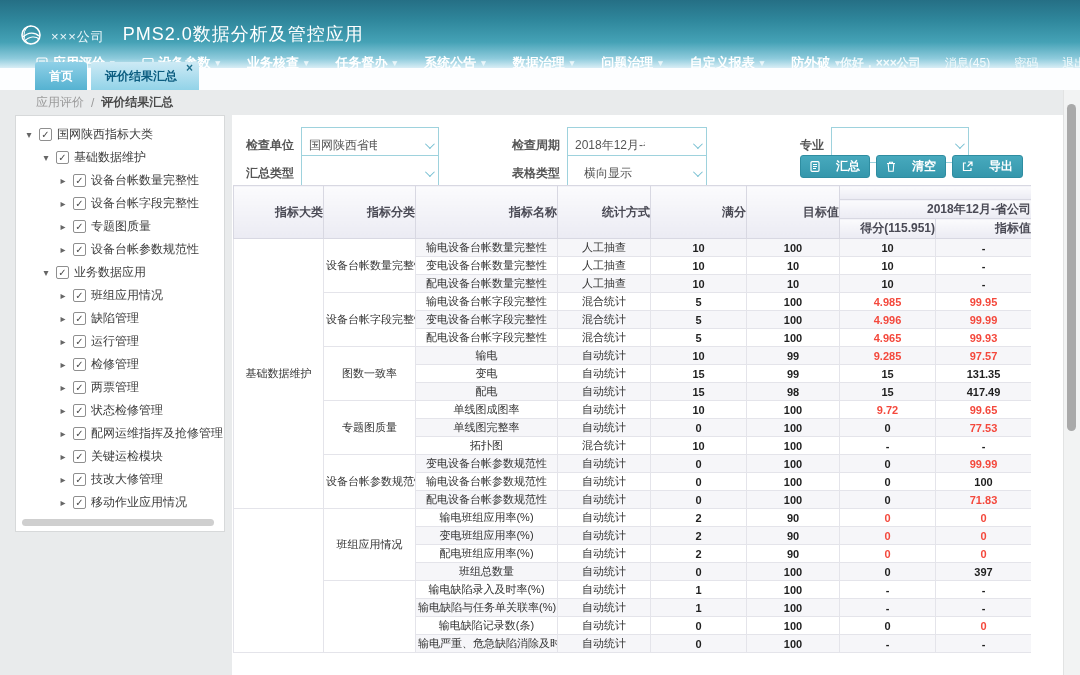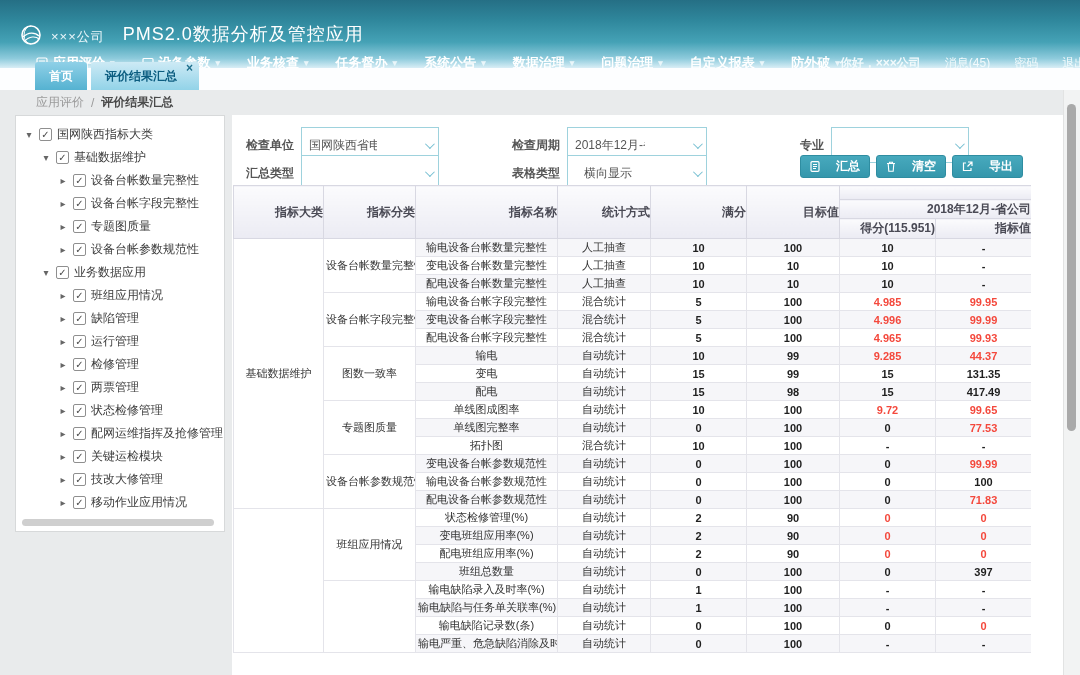--- a/index.html
+++ b/index.html
@@ -417,21 +417,21 @@
             <td class="num red">4.965</td>
             <td class="num red">99.93</td>
           </tr>
           <tr>
             <td class="group" rowspan="3">图数一致率</td>
             <td class="">输电</td>
             <td class="">自动统计</td>
             <td class="num">10</td>
             <td class="num">99</td>
             <td class="num red">9.285</td>
-            <td class="num red">44.37</td>
+            <td class="num red">97.57</td>
           </tr>
           <tr>
             <td class="">变电</td>
             <td class="">自动统计</td>
             <td class="num">15</td>
             <td class="num">99</td>
             <td class="num">15</td>
             <td class="num">131.35</td>
           </tr>
           <tr>
@@ -488,21 +488,21 @@
             <td class="">配电设备台帐参数规范性</td>
             <td class="">自动统计</td>
             <td class="num">0</td>
             <td class="num">100</td>
             <td class="num">0</td>
             <td class="num red">71.83</td>
           </tr>
           <tr>
             <td class="group" rowspan="8"></td>
             <td class="group" rowspan="4">班组应用情况</td>
-            <td class="">状态检修管理(%)</td>
+            <td class="">输电班组应用率(%)</td>
             <td class="">自动统计</td>
             <td class="num">2</td>
             <td class="num">90</td>
             <td class="num red">0</td>
             <td class="num red">0</td>
           </tr>
           <tr>
             <td class="">变电班组应用率(%)</td>
             <td class="">自动统计</td>
             <td class="num">2</td>

